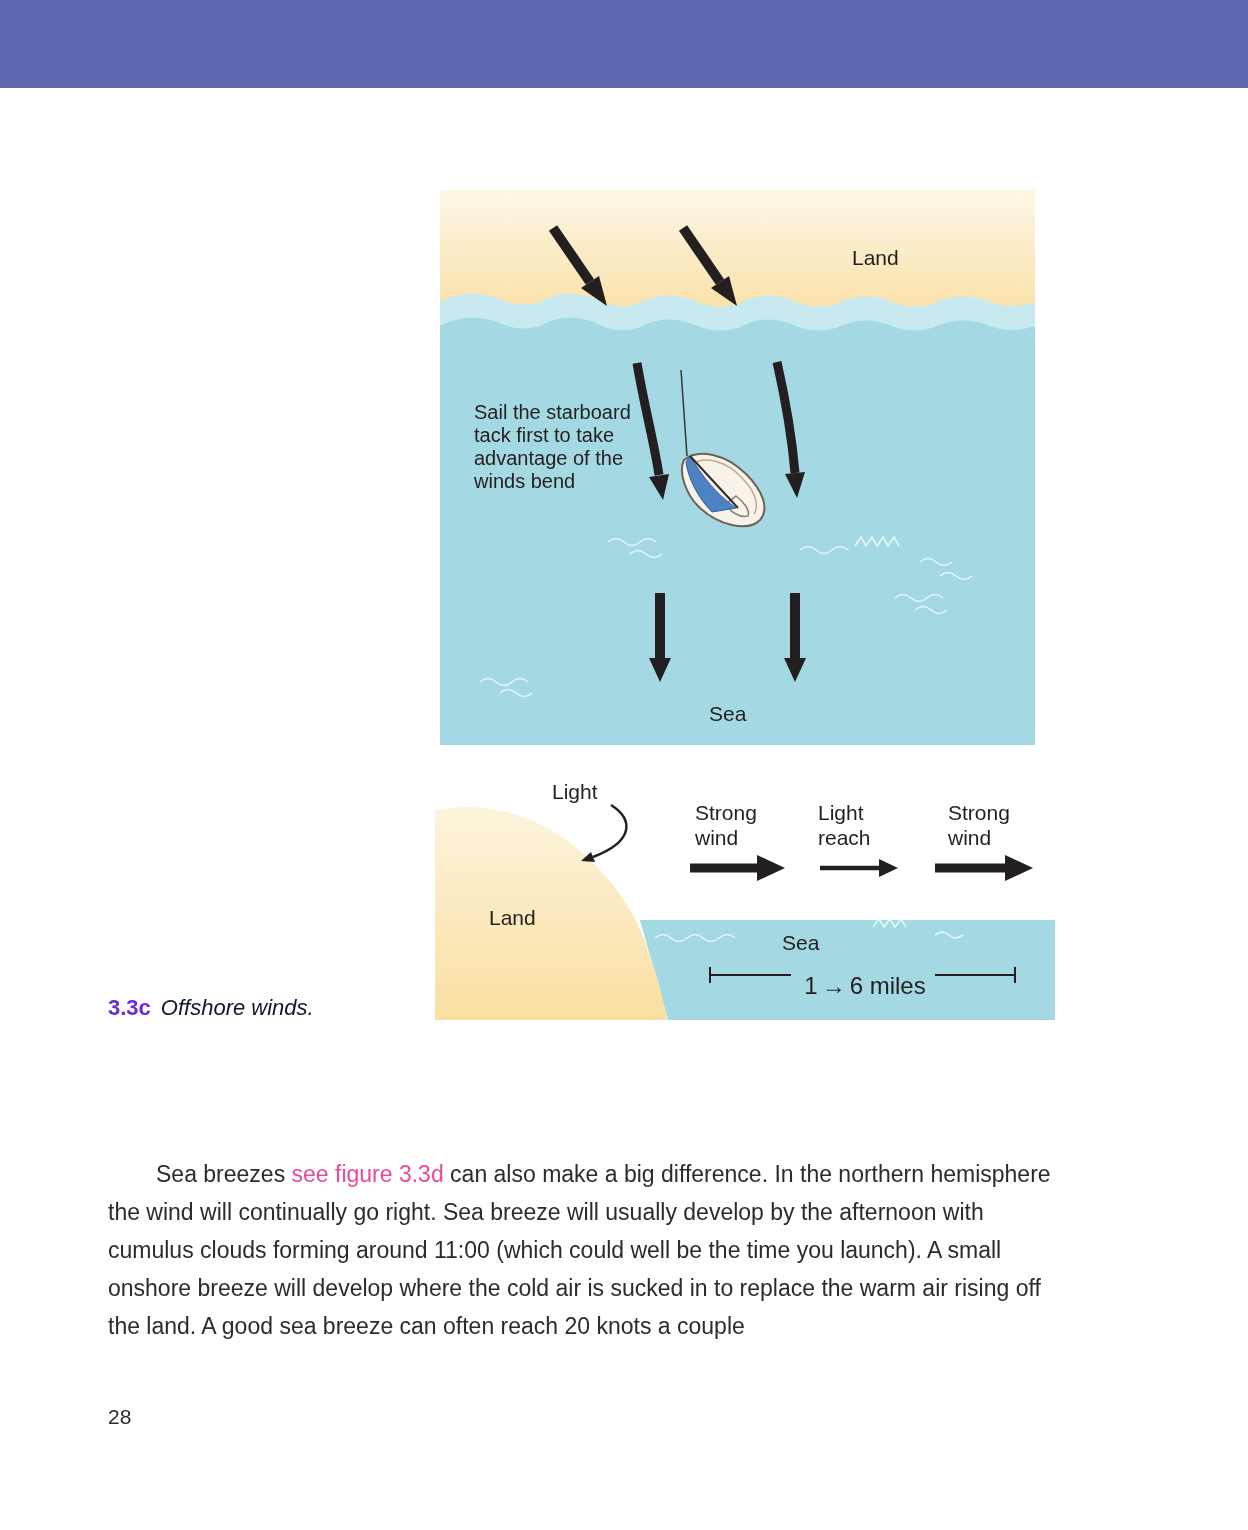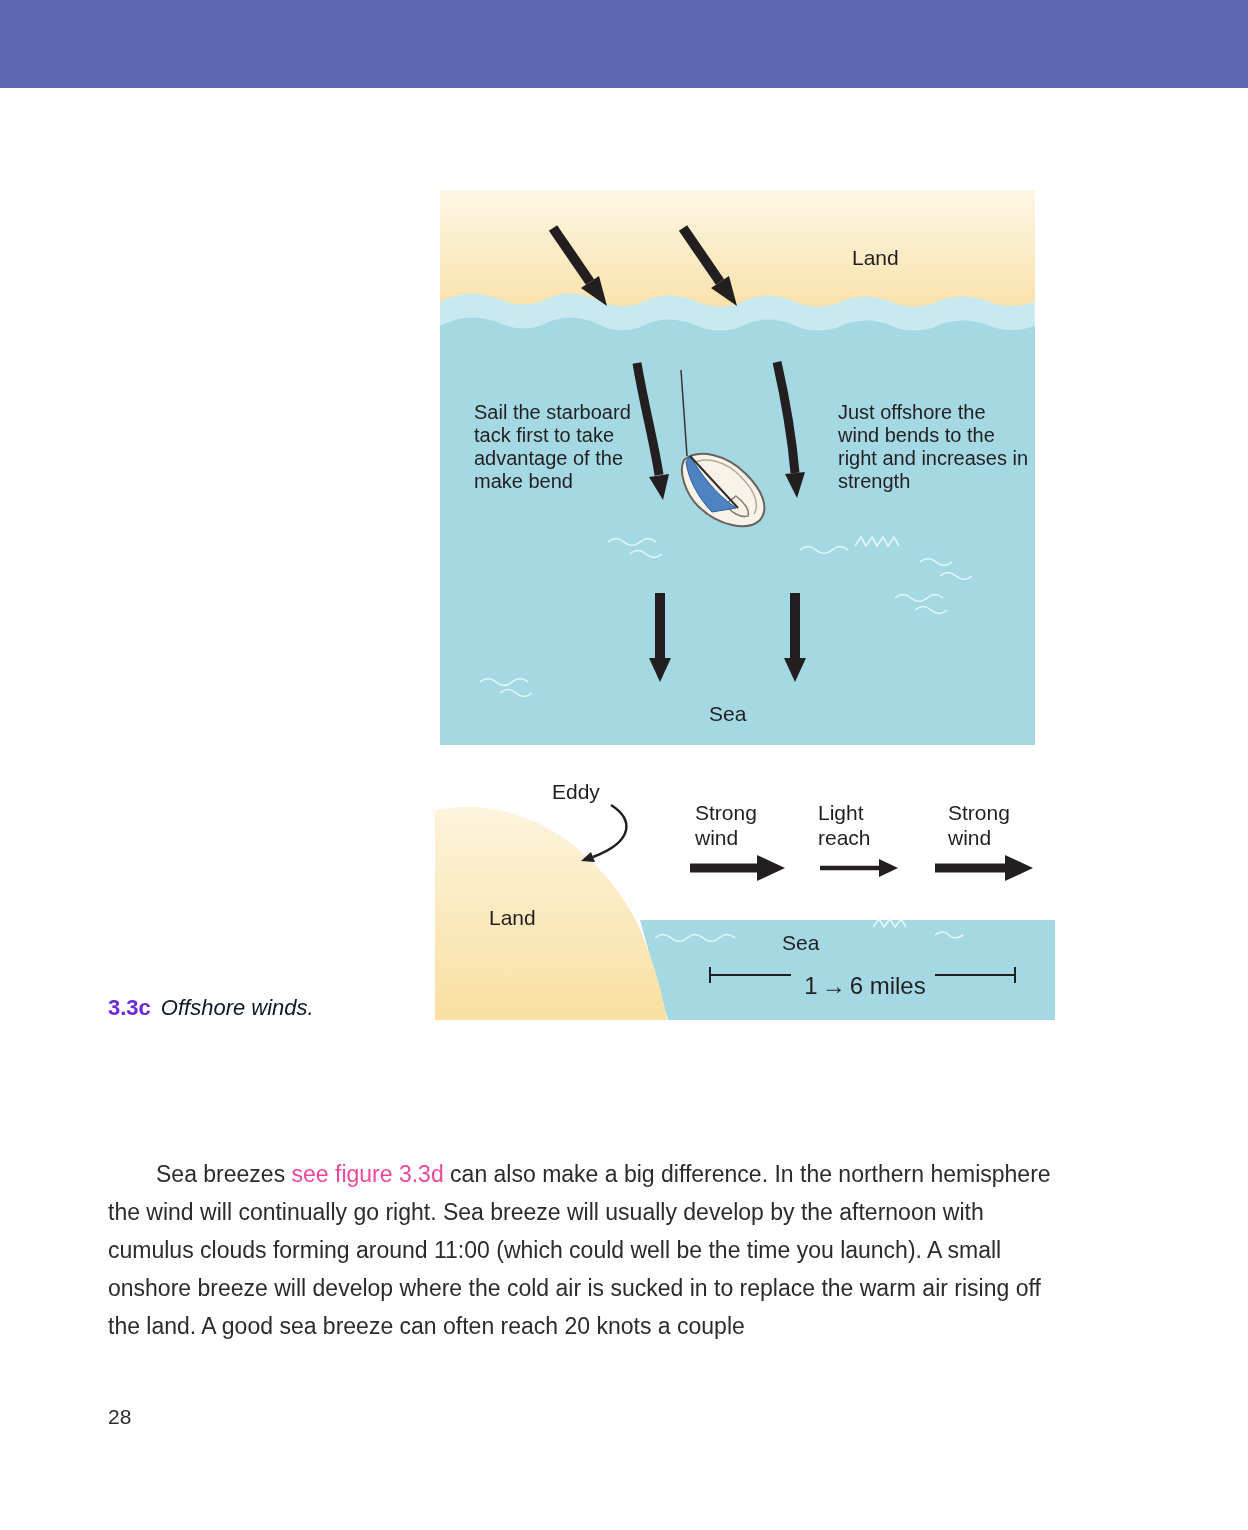--- a/index.html
+++ b/index.html
@@ -122,22 +122,21 @@
           <path d="M480,372 q8,-7 16,0 t16,0"></path>
           <path d="M500,386 q8,-7 16,0 t16,0"></path>
           <path d="M455,408 q8,-7 16,0 t16,0 t16,0"></path>
           <path d="M475,420 q8,-7 16,0 t16,0"></path>
           <path d="M40,492 q8,-7 16,0 t16,0 t16,0"></path>
           <path d="M60,503 q8,-7 16,0 t16,0"></path>
         </g>
       </svg>
 
       <div class="fig-label land-label-top">Land</div>
-      <div class="fig-note left-note">Sail the starboard tack first to take advantage of the make bend</div>
-      <div class="fig-note right-note">Just offshore the wind bends to the right and increases in strength</div>
+      <div class="fig-note left-note">Sail the starboard tack first to take advantage of the winds bend</div>
       <div class="fig-label sea-label-top">Sea</div>
     </div>
 
     <div class="bottom-panel">
       <svg width="620" height="245" viewBox="0 0 620 245">
 
         <path fill="#a4d9e3" d="M205,145 L620,145 L620,245 L233,245 Z"></path>
 
         <path fill="url(#landGrad2)" d="M0,35 C55,25 105,40 150,80 C180,108 200,137 212,172 C221,196 228,222 232,245 L0,245 Z"></path>
 
@@ -166,21 +165,21 @@
           <line x1="580" y1="192" x2="580" y2="208"></line>
         </g>
 
         <g stroke="#eef9fa" stroke-width="1.6" fill="none" opacity="0.9">
           <path d="M220,163 q8,-7 16,0 t16,0 t16,0 t16,0 t16,0"></path>
           <path d="M438,152 l6,-8 l5,8 l6,-8 l5,8 l6,-8 l5,8"></path>
           <path d="M500,160 q8,-6 14,0 t14,0"></path>
         </g>
       </svg>
 
-      <div class="fig-label eddy-label">Eddy</div>
+      <div class="fig-label eddy-label">Light</div>
       <div class="fig-label land-label-bottom">Land</div>
       <div class="fig-label sea-label-bottom">Sea</div>
       <div class="wind-label wind-label-1">Strong wind</div>
       <div class="wind-label wind-label-2">Light reach</div>
       <div class="wind-label wind-label-3">Strong wind</div>
       <div class="scale-text">
         <span>1</span><span class="arr">→</span><span>6 miles</span>
       </div>
     </div>
 

